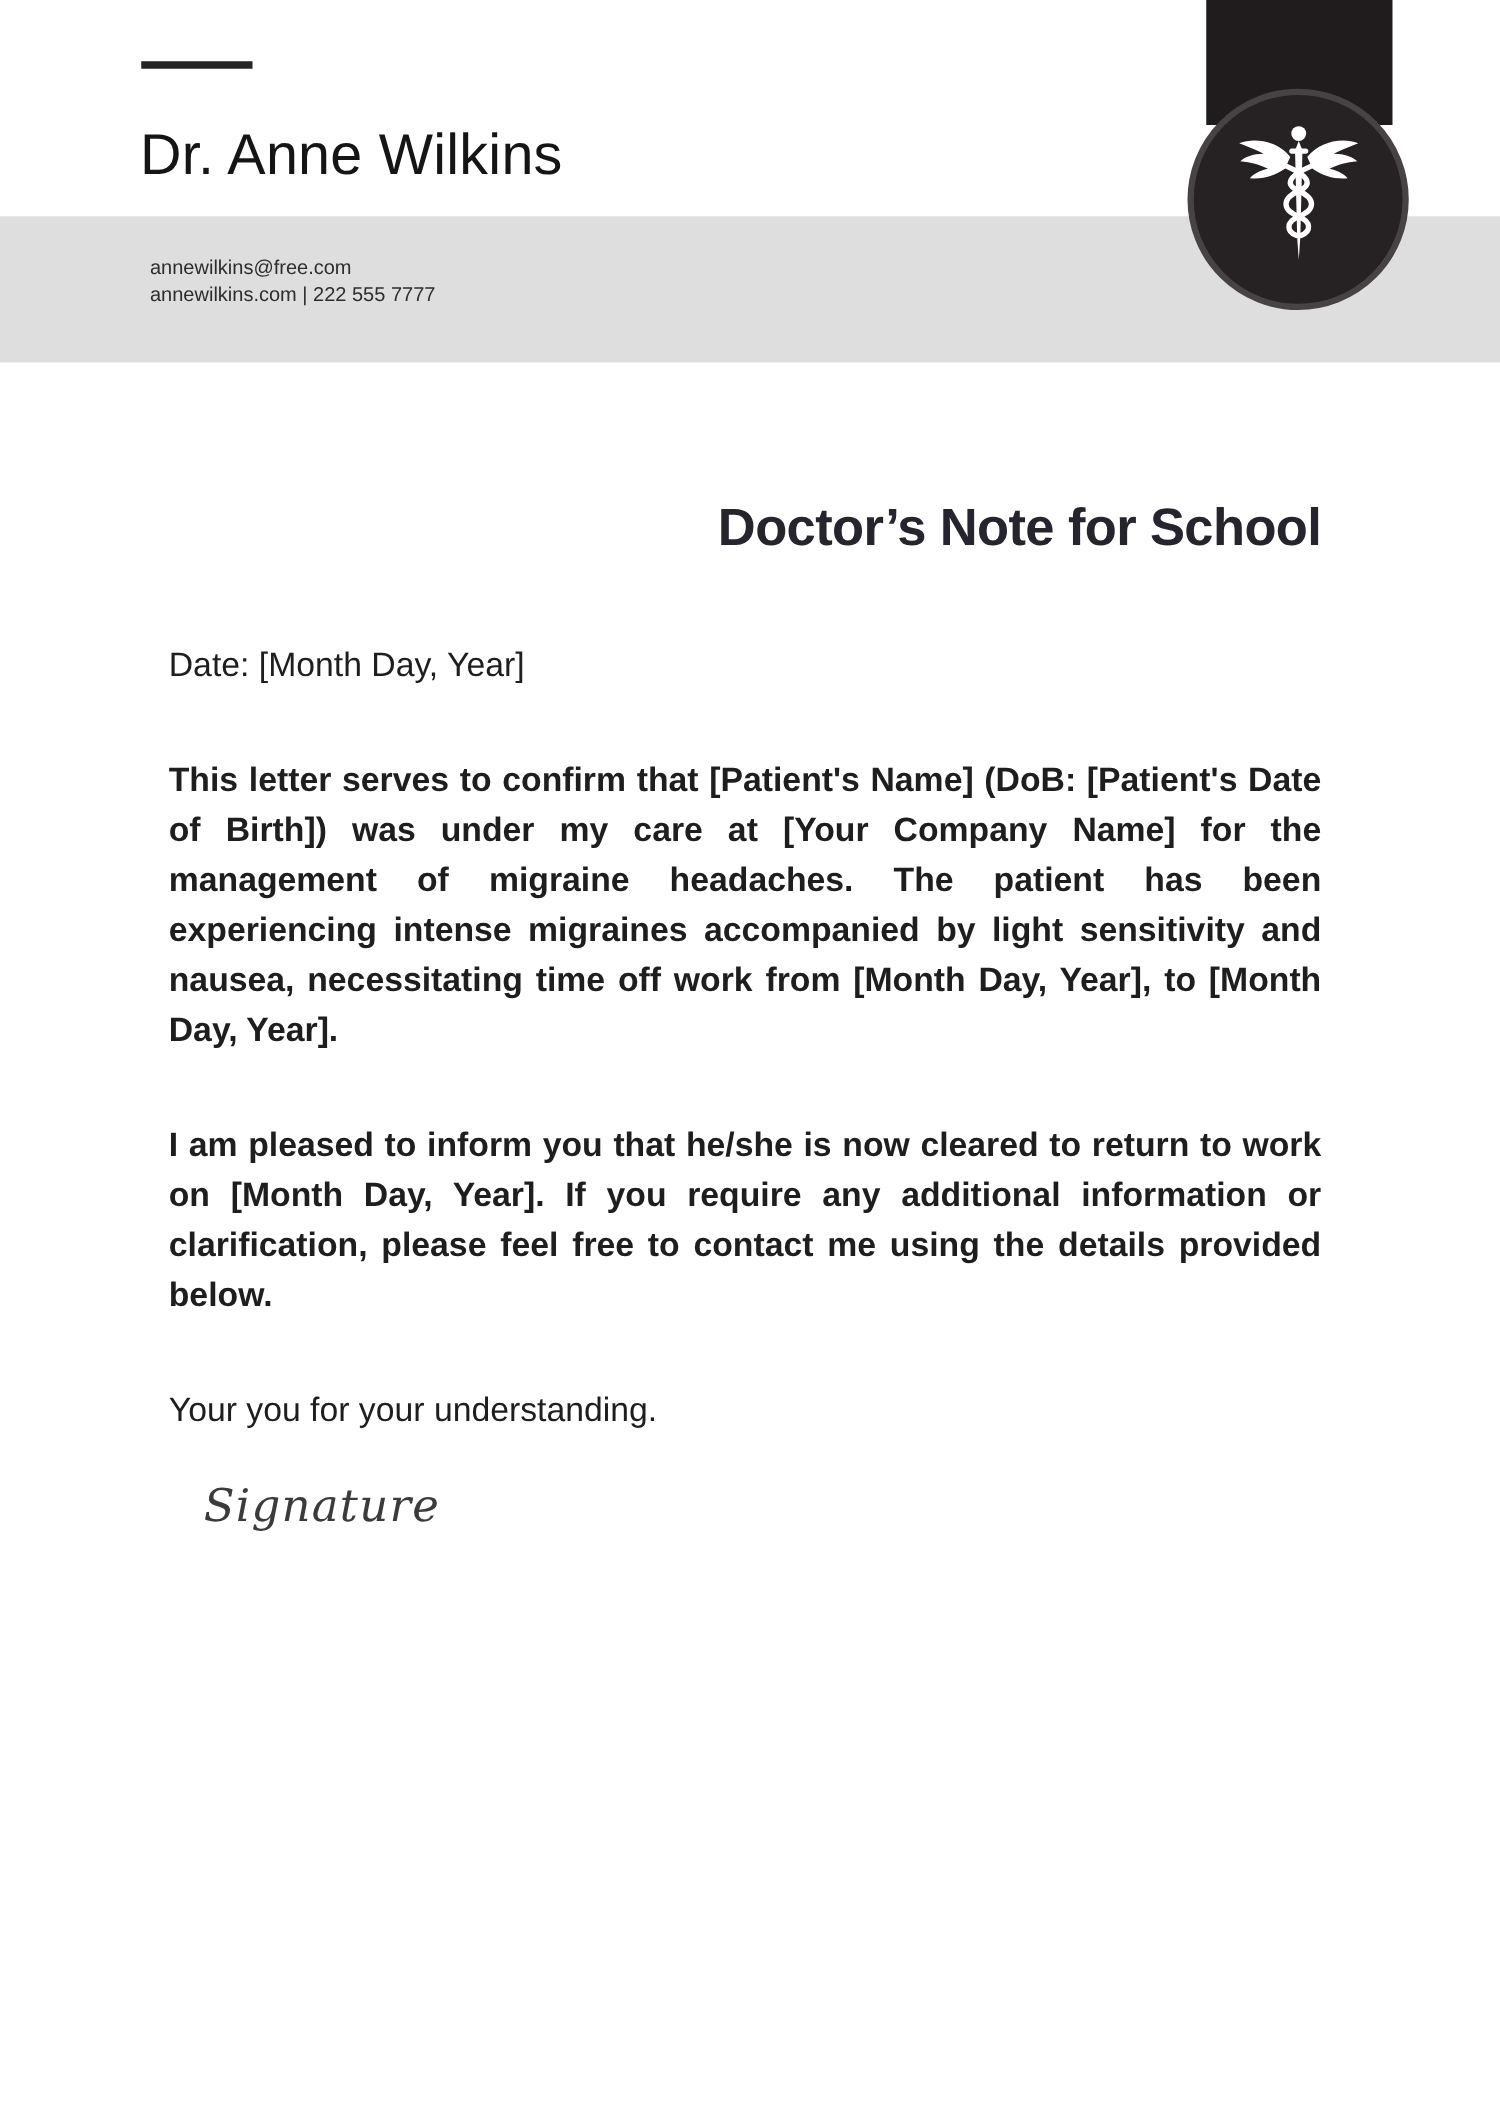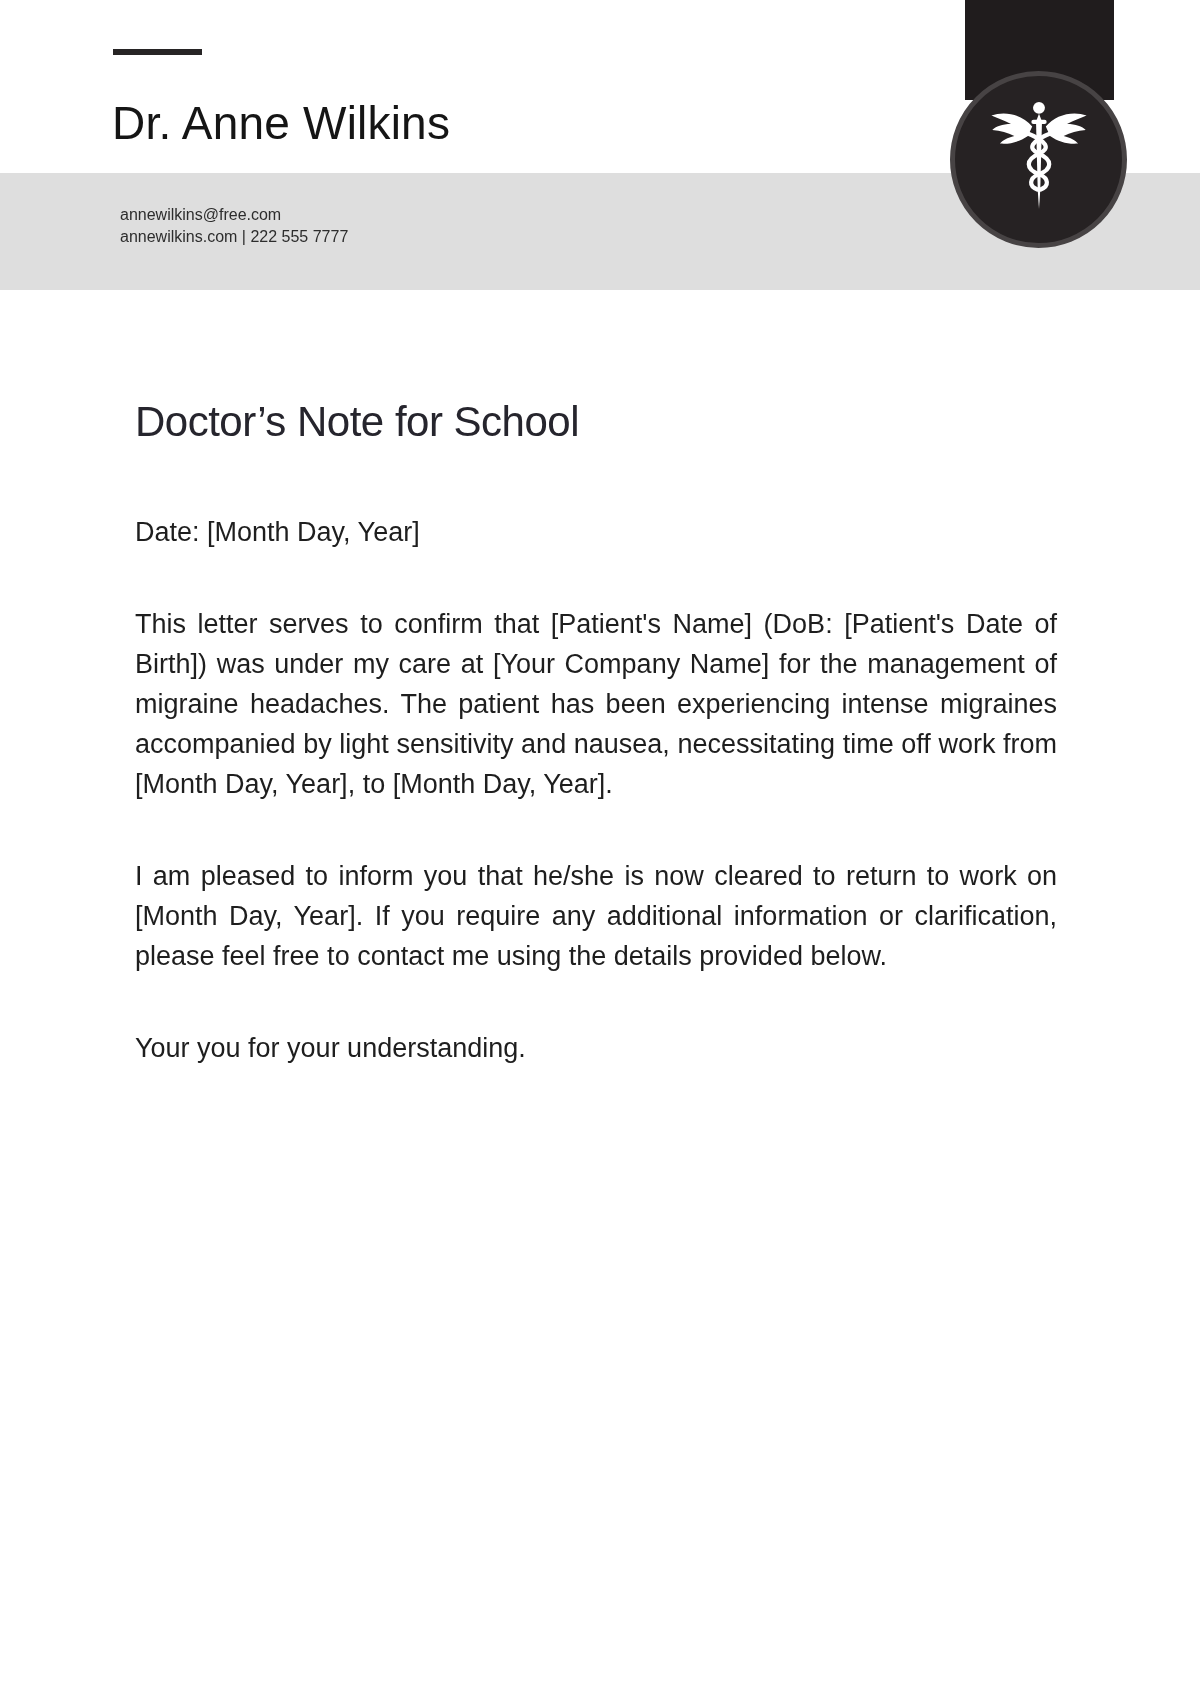--- a/index.html
+++ b/index.html
@@ -66,35 +66,35 @@
   }
 
   
   .letter {
     position: absolute;
     left: 135px; top: 290px;
     width: 922px;
   }
   .letter-title {
     margin: 106px 0 0;
-    text-align: left;
+    text-align: right;
     font-size: 42px;
     line-height: 52px;
-    font-weight: normal;
+    font-weight: bold;
     letter-spacing: -0.5px;
     color: #26252d;
   }
   .letter p {
     font-size: 27px;
     line-height: 40px;
     margin: 52px 0 0;
   }
   p.date-line   { margin-top: 64px; }
   p.salutation  { margin-top: 50px; }
-  p.justified   { text-align: justify; }
+  p.justified   { text-align: justify; font-weight: bold; }
   p.signoff     { margin-top: 50px; }
   .signature-script {
     margin: 36px 0 0 28px;
     font-family: "DejaVu Serif", serif;
     font-style: italic;
     font-size: 36px;
     line-height: 44px;
     color: #3b3b3b;
     letter-spacing: 1px;
   }
@@ -136,15 +136,16 @@
       </svg>
     </span>
   </div>
 
   <main class="letter">
     <h2 class="letter-title">Doctor’s Note for School</h2>
     <p class="date-line">Date: [Month Day, Year]</p>
     <p class="justified">This letter serves to confirm that [Patient's Name] (DoB: [Patient's Date of Birth]) was under my care at [Your Company Name] for the management of migraine headaches. The patient has been experiencing intense migraines accompanied by light sensitivity and nausea, necessitating time off work from [Month Day, Year], to [Month Day, Year].</p>
     <p class="justified">I am pleased to inform you that he/she is now cleared to return to work on [Month Day, Year]. If you require any additional information or clarification, please feel free to contact me using the details provided below.</p>
     <p>Your you for your understanding.</p>
+    <div class="signature-script">Signature</div>
   </main>
 
 </div>
 
 </body></html>

